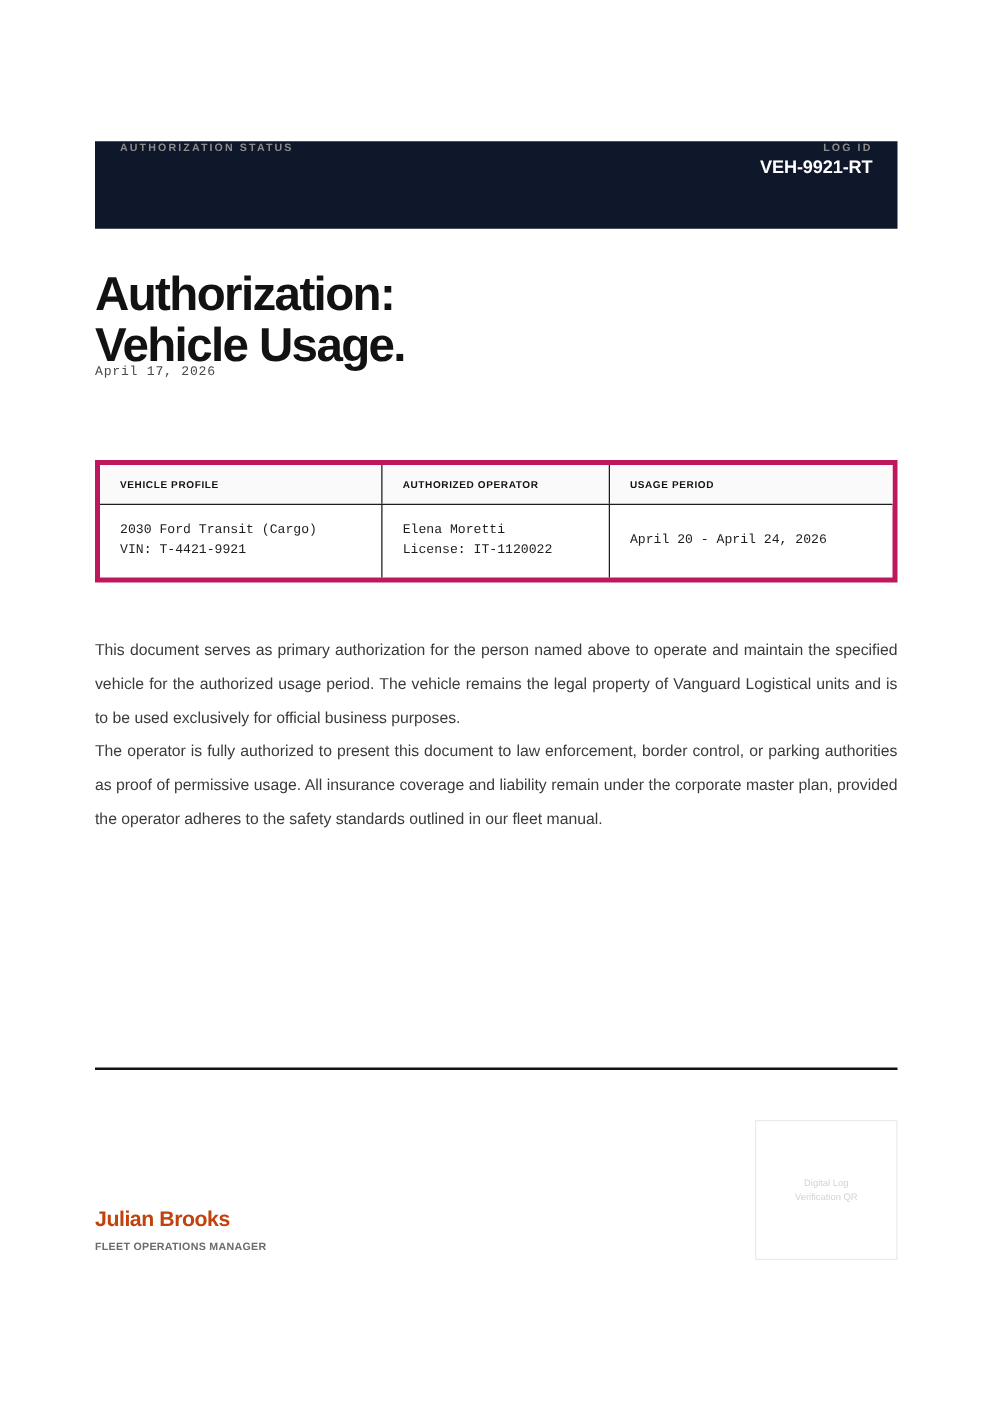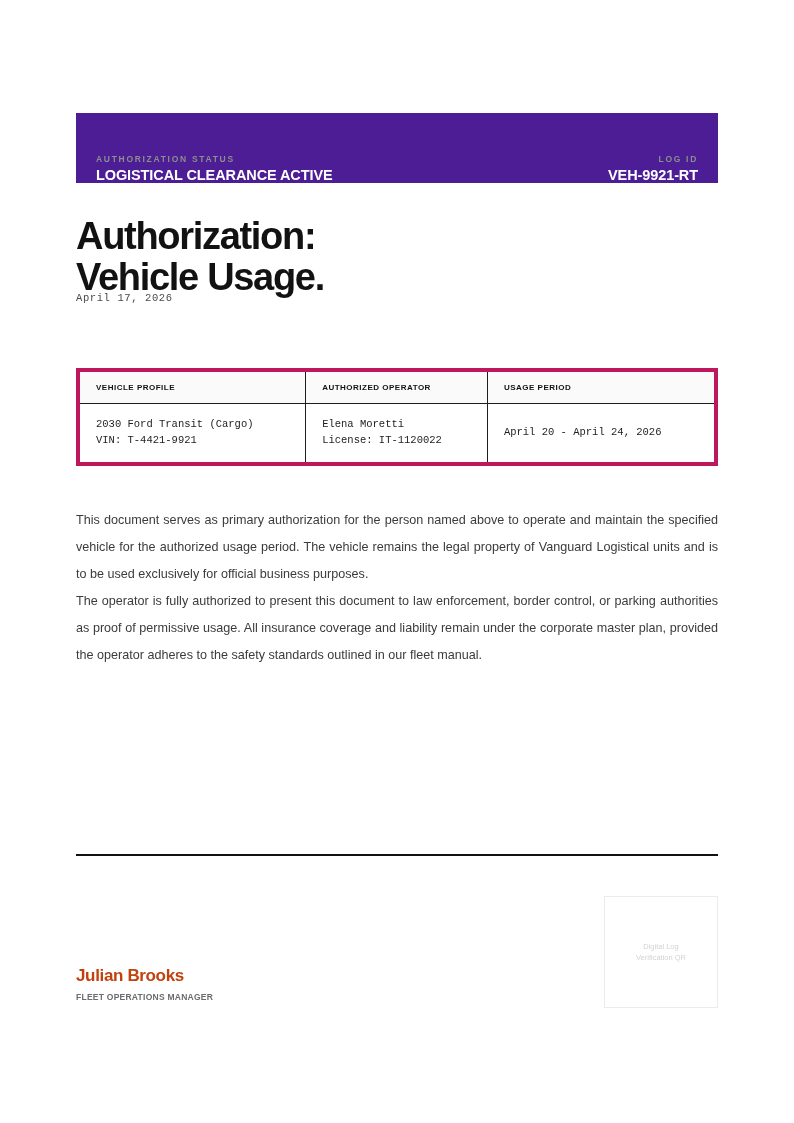--- a/index.html
+++ b/index.html
@@ -24,23 +24,23 @@
     background: #ffffff;
   }
 
   
   .status-bar {
     position: absolute;
     left: 76px;
     top: 113px;
     width: 642px;
     height: 70px;
-    background: #4c1d95;
+    background: #0f172a;
     display: flex;
-    align-items: flex-end;
+    align-items: flex-start;
     justify-content: space-between;
     padding: 0 20px;
   }
 
   .status-block { display: flex; flex-direction: column; gap: 3px; }
   .status-block.right { align-items: flex-end; }
 
   .status-label {
     font-size: 8.5px;
     font-weight: bold;
@@ -204,21 +204,20 @@
   }
 </style>
 </head>
 <body>
 
 <div class="page">
 
   <div class="status-bar">
     <div class="status-block">
       <div class="status-label">AUTHORIZATION STATUS</div>
-      <div class="status-value">LOGISTICAL CLEARANCE ACTIVE</div>
     </div>
     <div class="status-block right">
       <div class="status-label">LOG ID</div>
       <div class="status-value">VEH-9921-RT</div>
     </div>
   </div>
 
   <div class="title-wrap">
     <h1 class="doc-title">Authorization:
 Vehicle Usage.</h1>

